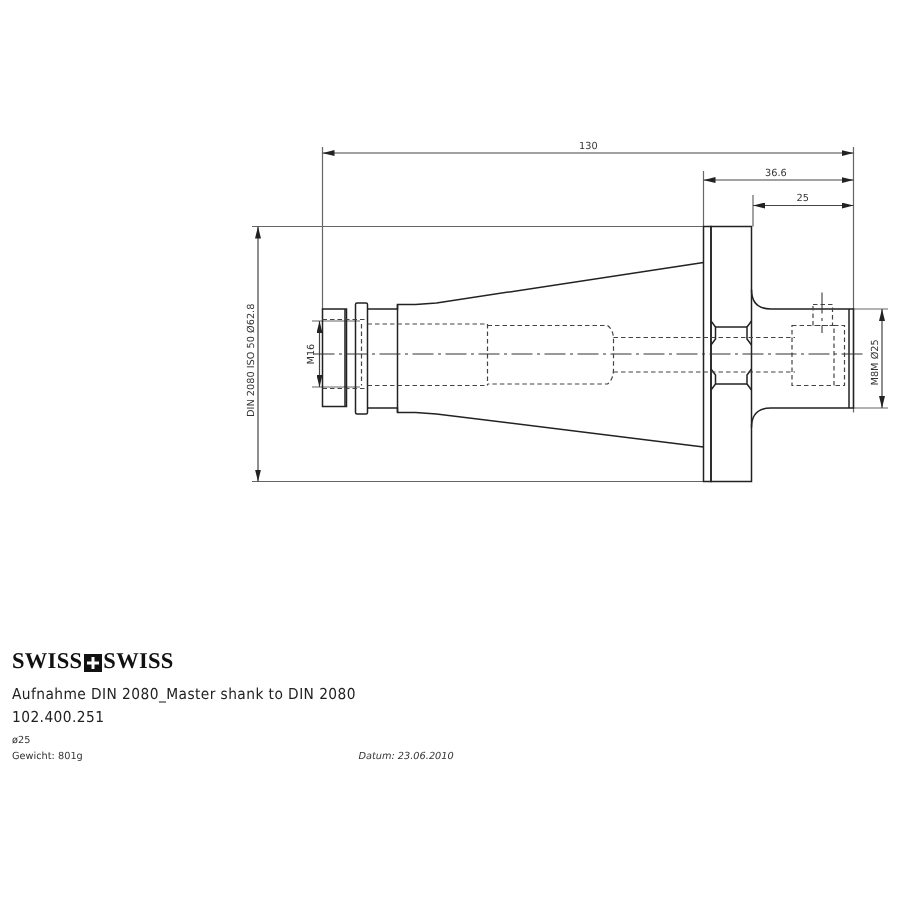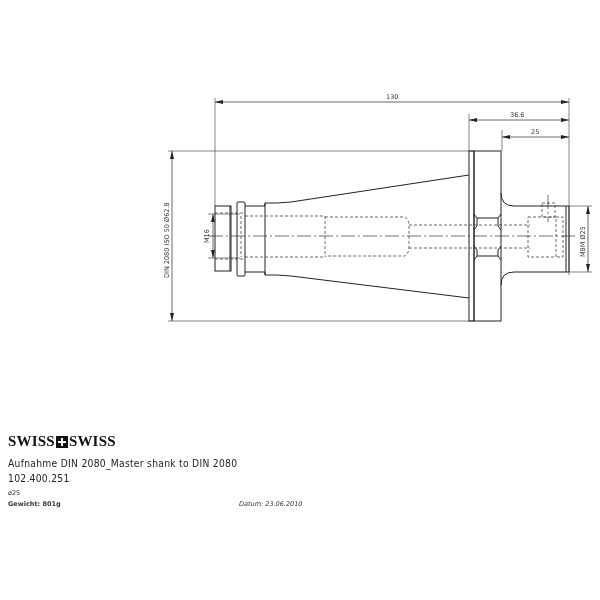--- a/index.html
+++ b/index.html
@@ -5,21 +5,21 @@
   html, body { margin:0; padding:0; background:#ffffff; }
   body { width:600px; height:600px; position:relative; overflow:hidden; font-family:"DejaVu Sans", sans-serif; }
   #drawing { position:absolute; left:0; top:0; }
   .brand { position:absolute; left:8px; top:433px; font-family:Liberation Serif, serif; font-weight:bold; font-size:15px; letter-spacing:0.2px; color:#111; display:flex; align-items:center; }
   .brand .cross { display:inline-block; width:12px; height:12px; background:#111; position:relative; margin:0 1px; }
   .brand .cross::before { content:""; position:absolute; left:5px; top:2px; width:2px; height:8px; background:#fff; }
   .brand .cross::after { content:""; position:absolute; left:2px; top:5px; width:8px; height:2px; background:#fff; }
   .desc { position:absolute; left:8px; top:458px; font-family:"DejaVu Sans", sans-serif; font-size:10px; color:#222; letter-spacing:0.3px; transform:scaleX(0.92); transform-origin:left; white-space:nowrap; }
   .partno { position:absolute; left:8px; top:473px; font-family:"DejaVu Sans", sans-serif; font-size:10px; color:#222; letter-spacing:0.3px; transform:scaleX(0.92); transform-origin:left; }
   .size { position:absolute; left:8px; top:489px; font-size:6.5px; color:#333; }
-  .weight { position:absolute; left:8px; top:500px; font-size:6.5px; color:#333;font-weight:bold; }
+  .weight { position:absolute; left:8px; top:500px; font-size:6.5px; color:#333; }
   .date { position:absolute; left:239px; top:500px; font-size:6.5px; color:#333;font-style:italic; }
   .dimtext { font-family:"DejaVu Sans", sans-serif; font-size:6.5px; fill:#333; }
 </style>
 </head>
 <body>
 
 <svg id="drawing" width="600" height="600" viewBox="0 0 600 600">
   <defs>
     <marker id="arr" markerWidth="8" markerHeight="4" refX="8" refY="2" orient="auto-start-reverse" markerUnits="userSpaceOnUse">
       <path d="M0,0 L8,2 L0,4 Z" fill="#222"></path>

